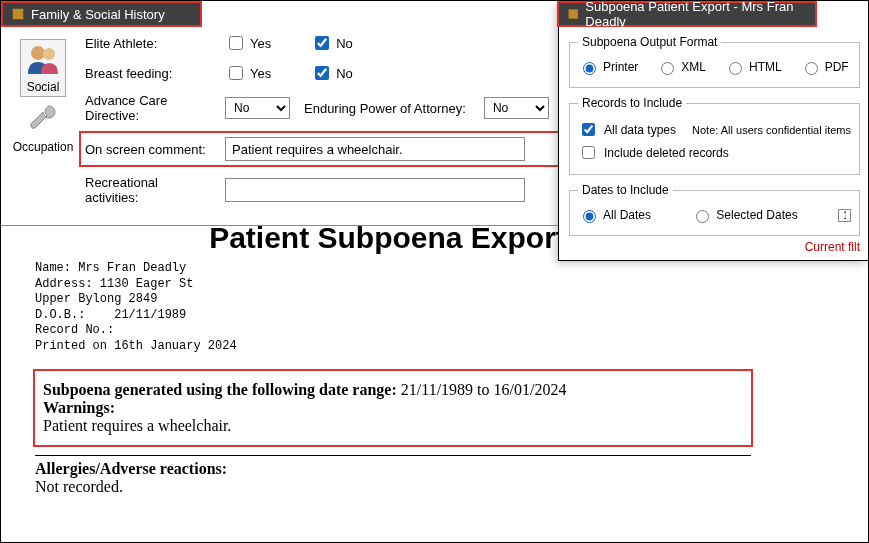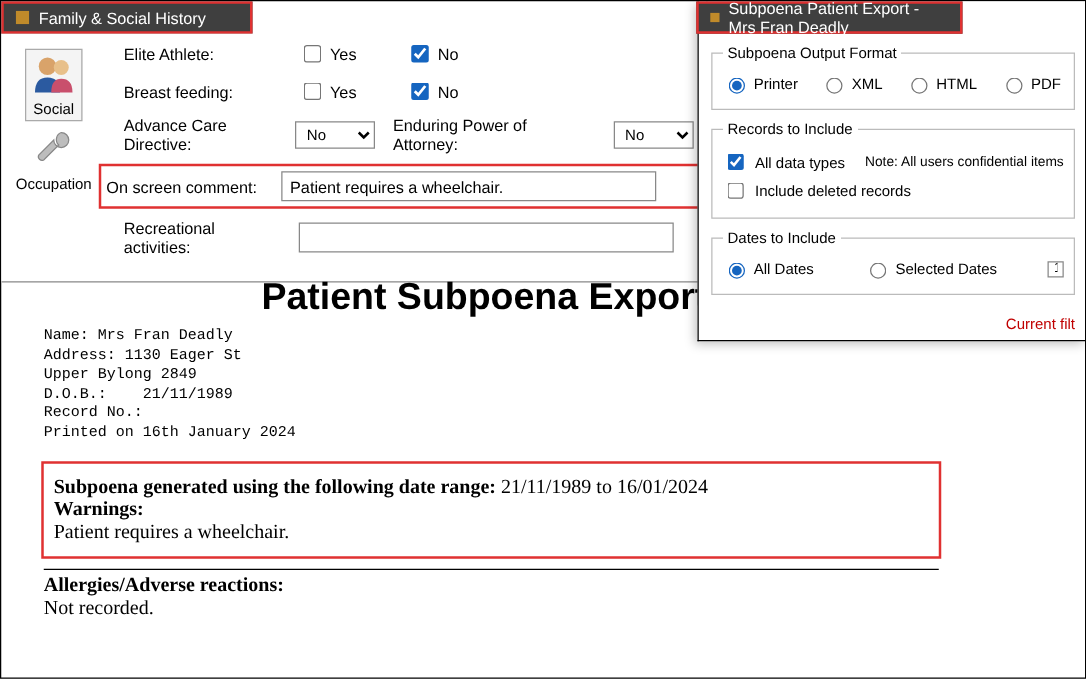--- a/index.html
+++ b/index.html
@@ -54,21 +54,21 @@
     flex-direction: column;
     align-items: center;
     cursor: pointer;
     border: 1px solid transparent;
     padding: 2px 4px;
   }
   .side-item.selected { border: 1px solid #aaa; background:#f4f4f4; }
   .side-item span { font-size: 12px; margin-top: 2px; }
   .side-item svg { width: 36px; height: 36px; }
   .form-area { flex: 1; font-size: 13px; }
-  .row { display: flex; align-items: center; margin-bottom: 10px; gap: 10px; margin-left: 14px; }
+  .row { display: flex; align-items: center; margin-bottom: 10px; gap: 10px; }
   .row label { width: 130px; }
   .cb { display: inline-flex; align-items: center; gap: 4px; margin-right: 30px; }
   .cb input { width: 14px; height: 14px; accent-color: #1565c0; }
   select.small {
     height: 22px; font-size: 12px; padding: 0 4px;
     border: 1px solid #888; background:#fff;
     width: 65px;
   }
   .inline-label { margin: 0 8px 0 4px; }
   .txt {
@@ -117,21 +117,21 @@
     position: absolute;
     right: 0; top: 0;
     width: 310px;
     background: #fff;
     border-left: 1px solid #000;
     border-bottom: 1px solid #000;
     box-shadow: -2px 2px 8px rgba(0,0,0,0.25);
   }
   .win-right .titlebar {
     border: 2px solid #e03131;
-    width: 213px;
+    width: 260px;
     margin-left: -2px;
   }
   fieldset {
     border: 1px solid #bbb;
     margin: 8px 8px 0 10px;
     padding: 6px 8px 8px 8px;
     font-size: 12px;
   }
   legend { font-size: 12px; padding: 0 4px; }
   .radio-row, .check-row { display: flex; align-items: center; gap: 6px; margin: 4px 0; }
@@ -140,21 +140,21 @@
   .radio-row.spread > label { display:inline-flex; align-items:center; gap:4px; }
   .note { font-size: 11px; margin-left: auto; }
   .date-box {
     border: 1px solid #888;
     height: 20px;
     width: 52px;
     font-size: 11px;
     padding: 0 4px;
   }
   .fs-clinical { outline: 2px solid #e03131; }
-  .current-filter { color: #c00000; font-size: 12px; text-align: right; padding: 16px 8px 6px 0; }
+  .current-filter { color: #c00000; font-size: 12px; text-align: right; padding: 4px 8px 6px 0; }
 </style>
 </head>
 <body>
 
 <div class="win-left">
   <div class="titlebar">
     <svg viewBox="0 0 16 16">
         <rect x="2" y="2" width="12" height="12" fill="#c08a2a"></rect>
       </svg>
     <span>Family &amp; Social History</span>

